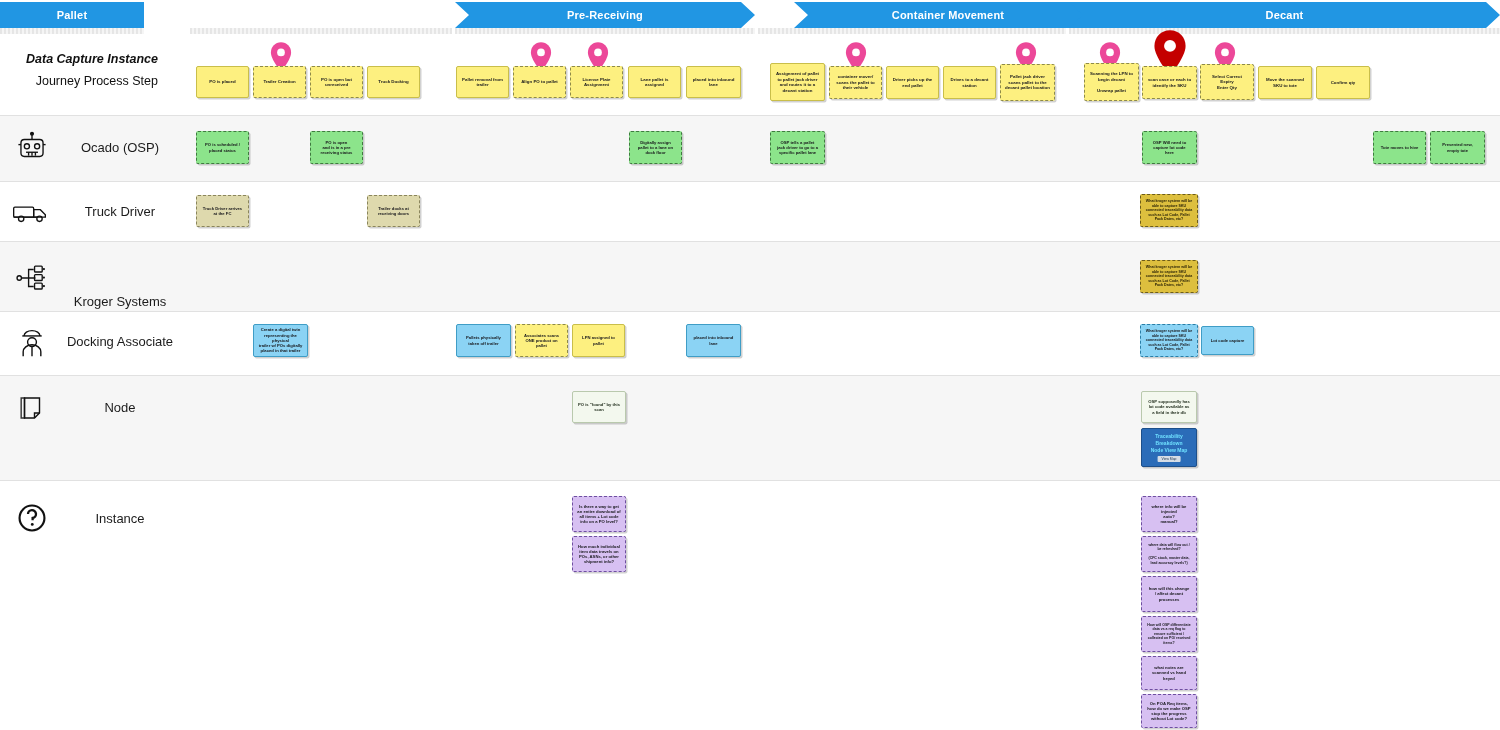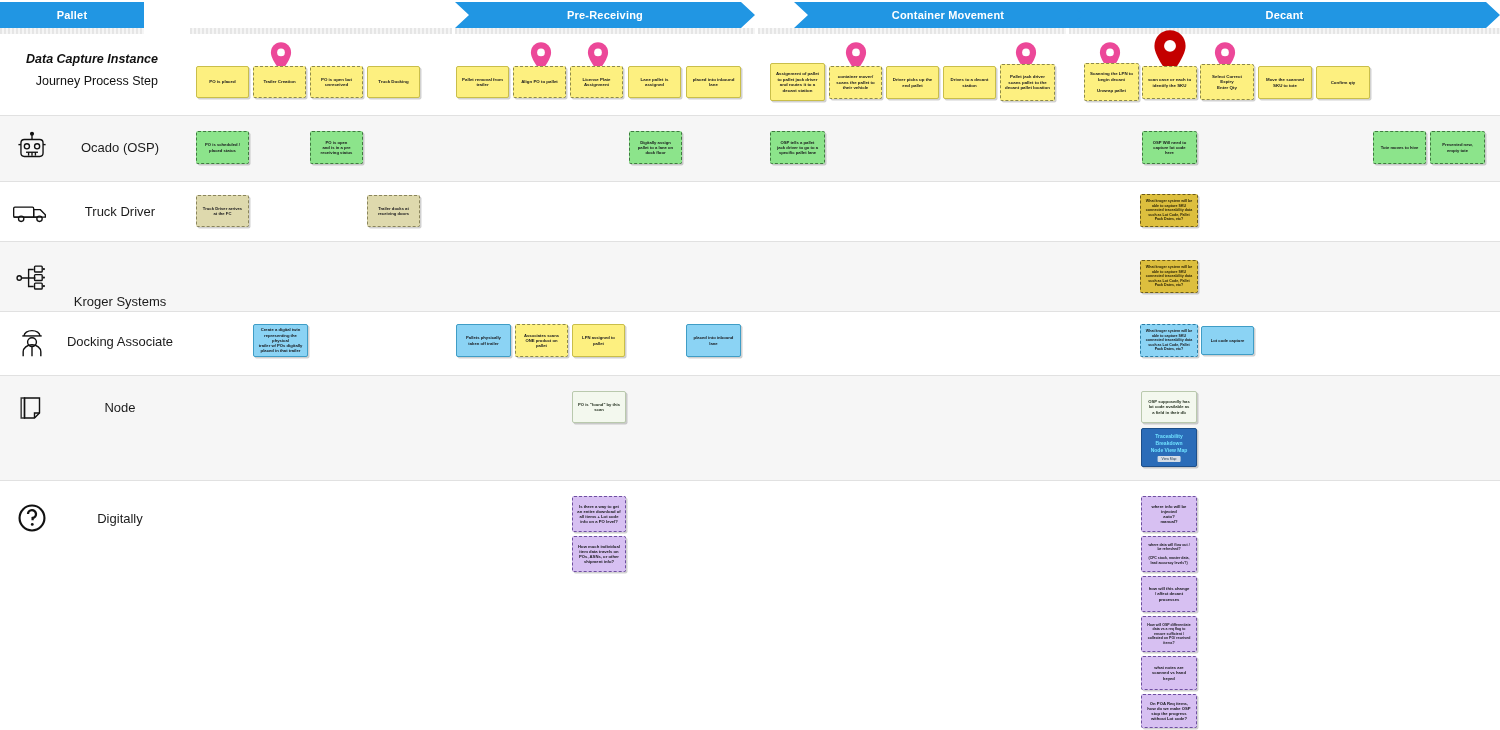--- a/index.html
+++ b/index.html
@@ -209,21 +209,21 @@
   </div>
   <div class="lane-label" style="top:400px;">Node</div>
 
   <div class="lane-icon" style="top:500px;">
     <svg viewBox="0 0 36 36" width="32" height="32" fill="none" stroke="#111" stroke-width="2.4">
       <circle cx="18" cy="18" r="14"></circle>
       <path d="M13.5 13.5 a4.5 4.5 0 1 1 5.2 4.5 v2.6" stroke-width="2.6"></path>
       <circle cx="18.3" cy="25.2" r="1.6" fill="#111" stroke="none"></circle>
     </svg>
   </div>
-  <div class="lane-label" style="top:511px;">Digitally</div>
+  <div class="lane-label" style="top:511px;">Instance</div>
 
   <div class="pin" style="left:270px;top:42px;">
     <svg viewBox="0 0 24 32">
         <path d="M12 0C5.8 0 1 4.8 1 11c0 7.9 11 21 11 21s11-13.1 11-21C23 4.8 18.2 0 12 0z" fill="#ec4899"></path>
         <circle cx="12" cy="11" r="4.2" fill="#fff"></circle>
       </svg>
   </div>
   <div class="pin" style="left:530px;top:42px;">
     <svg viewBox="0 0 24 32">
         <path d="M12 0C5.8 0 1 4.8 1 11c0 7.9 11 21 11 21s11-13.1 11-21C23 4.8 18.2 0 12 0z" fill="#ec4899"></path>

